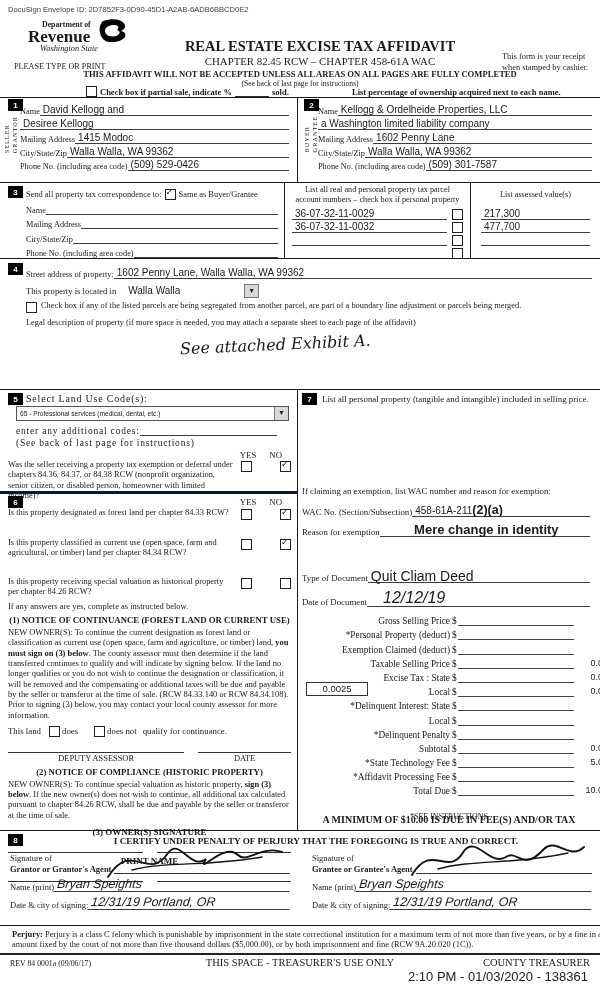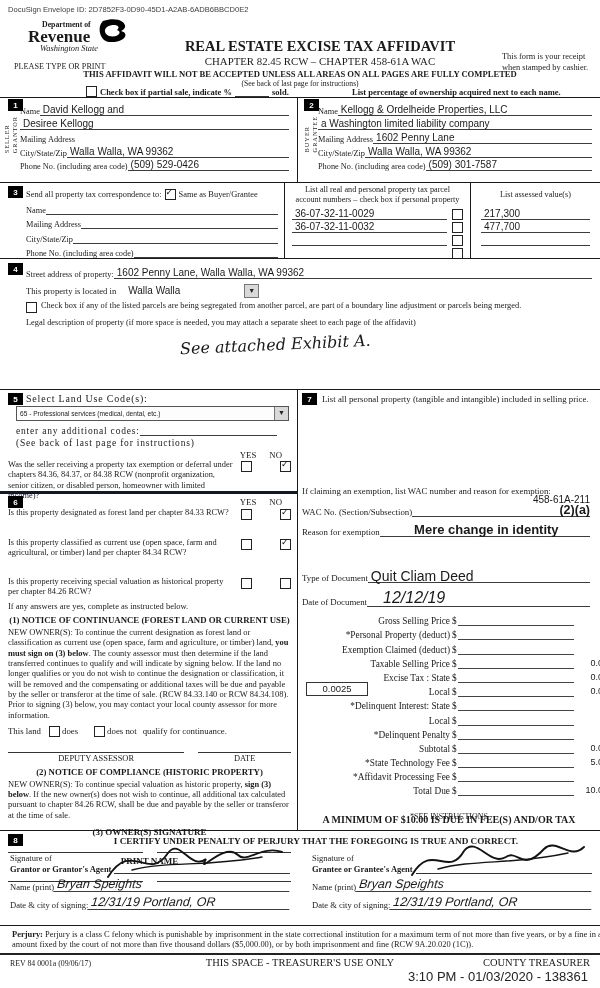--- a/index.html
+++ b/index.html
@@ -87,20 +87,21 @@
       </div>
       <div class="frow">
           <span class="lbl">Name</span>
         <span class="fill">David Kellogg and</span>
         </div>
       <div class="frow">
           <span class="fill" style="margin-left:0;">Desiree Kellogg</span>
         </div>
       <div class="frow">
           <span class="lbl">Mailing Address</span>
+        <span class="fill">1415 Modoc</span>
         </div>
       <div class="frow">
           <span class="lbl">City/State/Zip</span>
         <span class="fill">Walla Walla, WA 99362</span>
         </div>
       <div class="frow">
           <span class="lbl">Phone No. (including area code)</span>
         <span class="fill">(509) 529-0426</span>
         </div>
     </div>
@@ -311,21 +312,21 @@
       </div>
     </div>
 
     <div style="flex:1;position:relative;">
       <div style="margin:4px 10px 0 24px;font-size:8.8px;line-height:1.3;">List all  personal property (tangible and intangible) included in selling price.</div>
 
       <div class="abs" style="left:4px;top:96px;font-size:8.8px;">If claiming an exemption, list WAC number and reason for exemption:</div>
 
       <div class="abs" style="left:4px;top:111px;right:10px;display:flex;align-items:flex-end;height:16px;">
         <span style="font-size:8.8px;white-space:nowrap;">WAC No. (Section/Subsection)</span>
-        <span class="fill" style="font-size:10px;display:flex;align-items:flex-end;flex-direction:column;">
+        <span class="fill" style="font-size:10px;display:flex;align-items:flex-end;">
             <span class="sans" style="font-size:10px;">458-61A-211</span>
             <b class="sans" style="font-size:12.5px;line-height:11px;">(2)(a)</b>
           </span>
       </div>
 
       <div class="abs" style="left:4px;top:129px;right:10px;display:flex;align-items:flex-end;height:18px;">
         <span style="font-size:8.8px;white-space:nowrap;">Reason for exemption</span>
         <span class="fill" style="text-align:center;font-weight:bold;font-size:13px;line-height:13px;">Mere change in identity</span>
       </div>
 
@@ -478,15 +479,15 @@
   <div class="numbox" style="left:8px;top:834px;">8</div>
 
   <div class="band bt" style="top:925px;height:28px;border-top-width:1.5px;">
     <p class="para" style="width:606px;margin:3px 0 0 12px;font-size:8.45px;"><b>Perjury:</b> <span>Perjury is a class C felony which is punishable by imprisonment in the state correctional institution for a maximum term of not more than five years, or by a fine in an amount fixed by the court of not more than five thousand dollars ($5,000.00), or by both imprisonment and fine (RCW 9A.20.020 (1C)).</span></p>
   </div>
   <div class="abs" style="left:0;top:953px;width:600px;height:2px;background:#222;"></div>
 
   <div class="abs" style="left:10px;top:959px;font-size:7.8px;">REV 84 0001a (09/06/17)</div>
   <div class="abs" style="left:150px;top:957px;width:300px;text-align:center;font-size:10.5px;">THIS SPACE - TREASURER'S USE ONLY</div>
   <div class="abs" style="right:10px;top:957px;font-size:10.5px;">COUNTY TREASURER</div>
-  <div class="abs sans" style="right:12px;top:969px;font-size:13px;color:#222;">3:10 PM - 01/03/2020 - 138361</div>
+  <div class="abs sans" style="right:12px;top:969px;font-size:13px;color:#222;">2:10 PM - 01/03/2020 - 138361</div>
 
 </div>
 
 </body></html>

